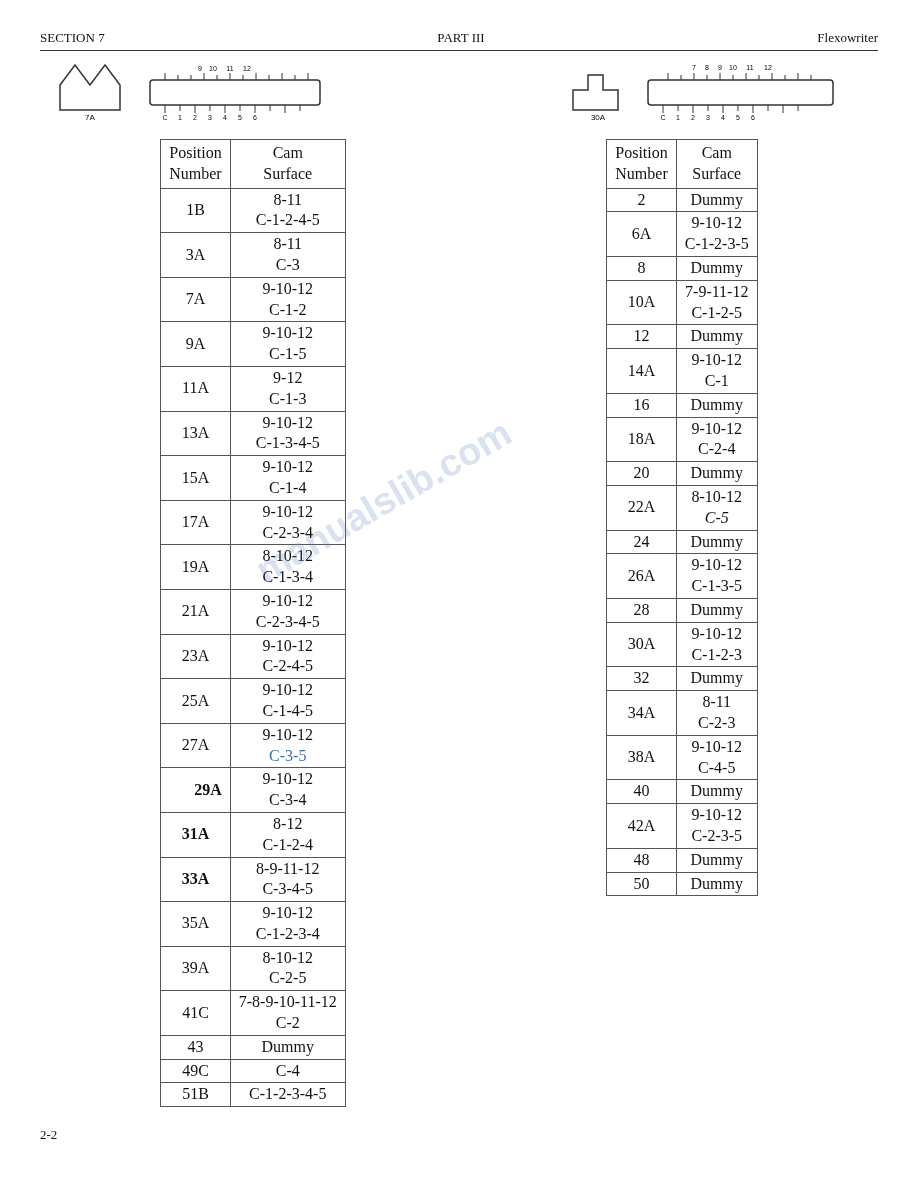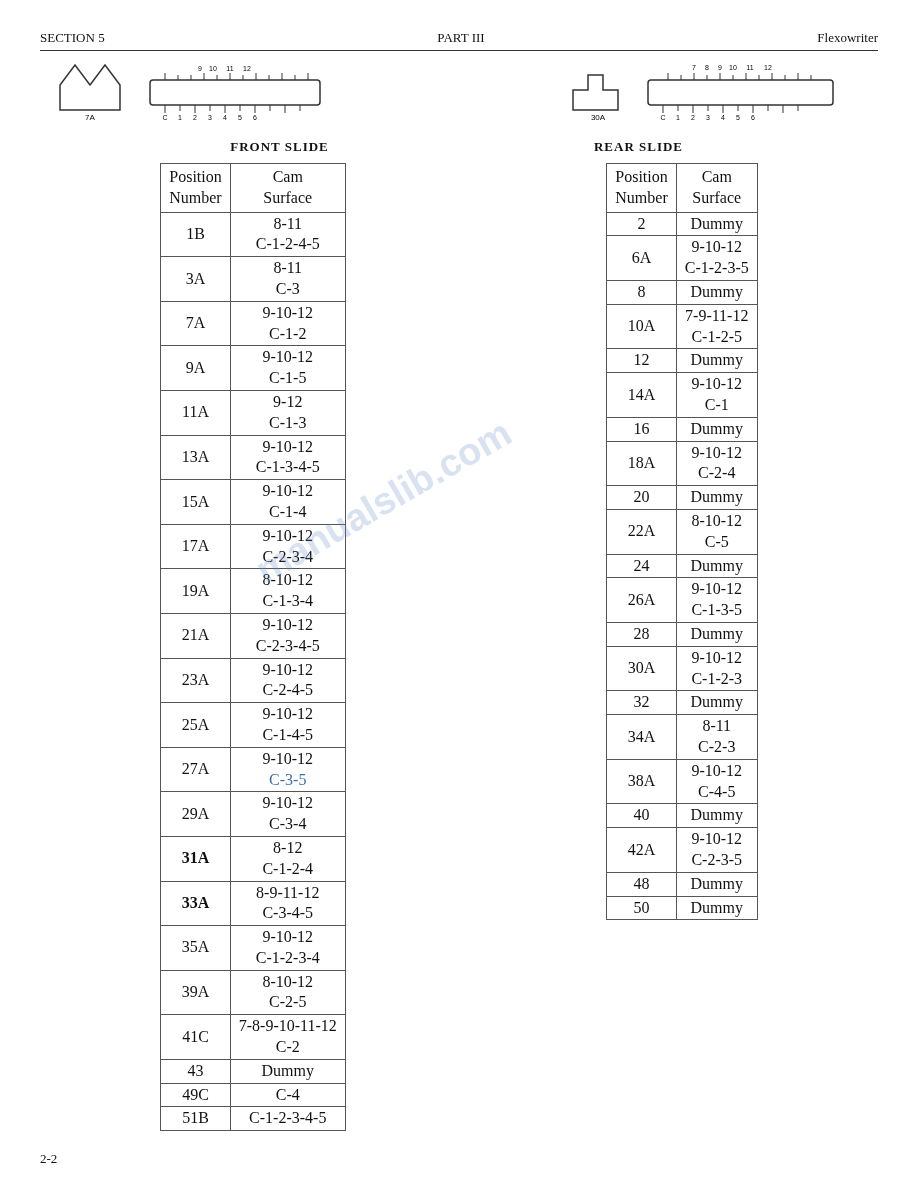--- a/index.html
+++ b/index.html
@@ -92,21 +92,21 @@
       z-index: 10;
     }
   </style>
 </head>
 <body>
 
 <div style="position:relative;">
   <div class="watermark">manualslib.com</div>
 
   <div class="header-row">
-    <span>SECTION 5</span>
+    <span>SECTION 7</span>
     <span>PART  III</span>
     <span>Flexowriter</span>
   </div>
 
   <div class="diagrams-row">
 
     <svg class="diagram-svg" width="300" height="70" viewBox="0 0 300 70">
 
       <path d="M10,55 L10,30 L25,10 L40,30 L55,10 L70,30 L70,55 Z" fill="none" stroke="#333" stroke-width="1.5"></path>
 
@@ -194,24 +194,20 @@
       <text x="95" y="65" font-size="7" text-anchor="middle" font-family="Arial">C</text>
       <text x="110" y="65" font-size="7" text-anchor="middle" font-family="Arial">1</text>
       <text x="125" y="65" font-size="7" text-anchor="middle" font-family="Arial">2</text>
       <text x="140" y="65" font-size="7" text-anchor="middle" font-family="Arial">3</text>
       <text x="155" y="65" font-size="7" text-anchor="middle" font-family="Arial">4</text>
       <text x="170" y="65" font-size="7" text-anchor="middle" font-family="Arial">5</text>
       <text x="185" y="65" font-size="7" text-anchor="middle" font-family="Arial">6</text>
     </svg>
   </div>
 
-  <div class="slide-labels">
-    <div class="slide-label">FRONT SLIDE</div>
-    <div class="slide-label">REAR SLIDE</div>
-  </div>
 
   <div class="tables-row">
 
     <table>
       <thead>
         <tr>
           <th class="col-header">Position<br>Number</th>
           <th class="col-header">Cam<br>Surface</th>
         </tr>
       </thead>
@@ -301,21 +297,21 @@
             <td style="border-top: 0px; padding-top: 0px;">C-1-4-5</td>
           </tr>
           <tr>
             <td rowspan="2" style="font-weight: normal;">27A</td>
             <td style="border-bottom: 0px; padding-bottom: 0px;">9-10-12</td>
           </tr>
           <tr>
             <td style="border-top: 0px; padding-top: 0px; color: rgb(58, 111, 173);">C-3-5</td>
           </tr>
           <tr>
-            <td rowspan="2" style="font-weight: normal;">29A</td>
+            <td rowspan="2" style="font-weight: bold; text-align: right;">29A</td>
             <td style="border-bottom: 0px; padding-bottom: 0px;">9-10-12</td>
           </tr>
           <tr>
             <td style="border-top: 0px; padding-top: 0px;">C-3-4</td>
           </tr>
           <tr>
             <td rowspan="2" style="font-weight: bold;">31A</td>
             <td style="border-bottom: 0px; padding-bottom: 0px;">8-12</td>
           </tr>
           <tr>
@@ -418,21 +414,21 @@
           </tr>
           <tr>
             <td>20</td>
             <td>Dummy</td>
           </tr>
           <tr>
             <td rowspan="2">22A</td>
             <td style="border-bottom: 0px; padding-bottom: 0px;">8-10-12</td>
           </tr>
           <tr>
-            <td style="border-top: 0px; padding-top: 0px;">C-5</td>
+            <td style="border-top: 0px; padding-top: 0px; font-style: italic;">C-5</td>
           </tr>
           <tr>
             <td>24</td>
             <td>Dummy</td>
           </tr>
           <tr>
             <td rowspan="2">26A</td>
             <td style="border-bottom: 0px; padding-bottom: 0px;">9-10-12</td>
           </tr>
           <tr>

